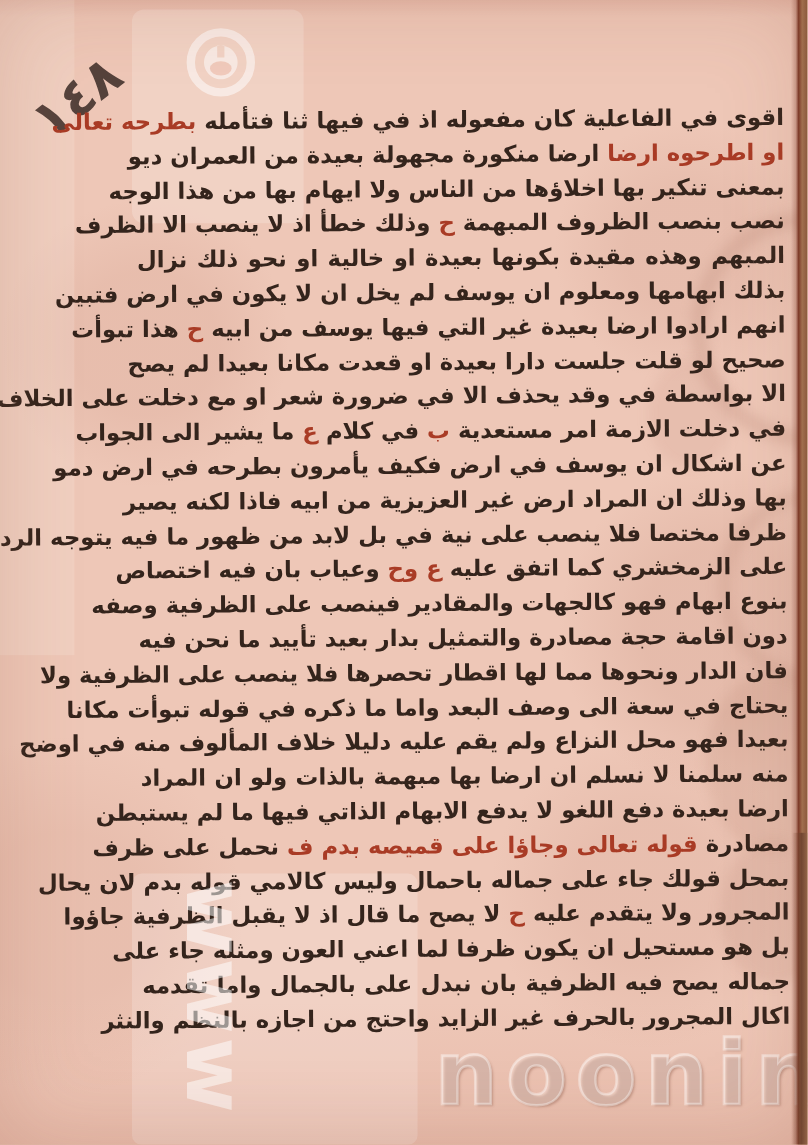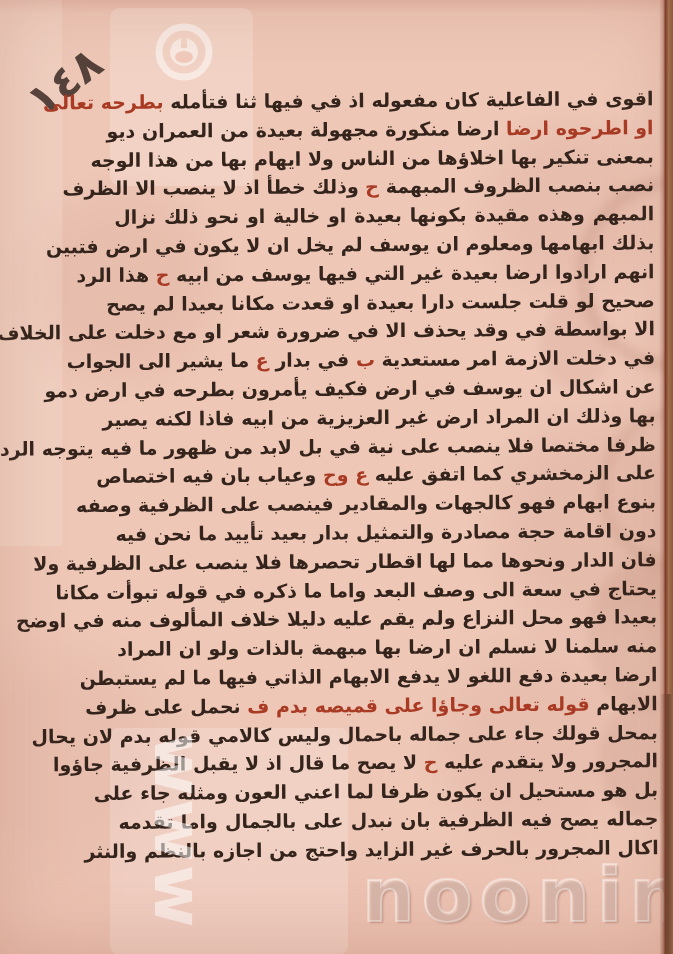--- a/index.html
+++ b/index.html
@@ -103,36 +103,36 @@
 
   <div class="marginalia">١٤٨</div>
 
   <div class="text-block">
       <div class="line"><span class="ink">اقوى في الفاعلية كان مفعوله اذ في فيها ثنا فتأمله</span> <span class="red">بطرحه تعالى</span></div>
       <div class="line"><span class="red">او اطرحوه ارضا</span> <span class="ink">ارضا منكورة مجهولة بعيدة من العمران ديو</span></div>
       <div class="line"><span class="ink">بمعنى تنكير بها اخلاؤها من الناس ولا ايهام بها من هذا الوجه</span></div>
       <div class="line"><span class="ink">نصب بنصب الظروف المبهمة</span> <span class="red">ح</span> <span class="ink">وذلك خطأ اذ لا ينصب الا الظرف</span></div>
       <div class="line"><span class="ink">المبهم وهذه مقيدة بكونها بعيدة او خالية او نحو ذلك نزال</span></div>
       <div class="line"><span class="ink">بذلك ابهامها ومعلوم ان يوسف لم يخل ان لا يكون في ارض فتبين</span></div>
-      <div class="line"><span class="ink">انهم ارادوا ارضا بعيدة غير التي فيها يوسف من ابيه</span> <span class="red">ح</span> <span class="ink">هذا الرد</span></div>
+      <div class="line"><span class="ink">انهم ارادوا ارضا بعيدة غير التي فيها يوسف من ابيه</span> <span class="red">ح</span> <span class="ink">هذا تبوأت</span></div>
       <div class="line"><span class="ink">صحيح لو قلت جلست دارا بعيدة او قعدت مكانا بعيدا لم يصح</span></div>
       <div class="line"><span class="ink">الا بواسطة في وقد يحذف الا في ضرورة شعر او مع دخلت على الخلاف</span></div>
-      <div class="line"><span class="ink">في دخلت الازمة امر مستعدية</span> <span class="red">ب</span> <span class="ink">في بدار</span> <span class="red">ع</span> <span class="ink">ما يشير الى الجواب</span></div>
+      <div class="line"><span class="ink">في دخلت الازمة امر مستعدية</span> <span class="red">ب</span> <span class="ink">في كلام</span> <span class="red">ع</span> <span class="ink">ما يشير الى الجواب</span></div>
       <div class="line"><span class="ink">عن اشكال ان يوسف في ارض فكيف يأمرون بطرحه في ارض دمو</span></div>
       <div class="line"><span class="ink">بها وذلك ان المراد ارض غير العزيزية من ابيه فاذا لكنه يصير</span></div>
       <div class="line"><span class="ink">ظرفا مختصا فلا ينصب على نية في بل لابد من ظهور ما فيه يتوجه الرد</span></div>
       <div class="line"><span class="ink">على الزمخشري كما اتفق عليه</span> <span class="red">ع وح</span> <span class="ink">وعياب بان فيه اختصاص</span></div>
       <div class="line"><span class="ink">بنوع ابهام فهو كالجهات والمقادير فينصب على الظرفية وصفه</span></div>
       <div class="line"><span class="ink">دون اقامة حجة مصادرة والتمثيل بدار بعيد تأييد ما نحن فيه</span></div>
       <div class="line"><span class="ink">فان الدار ونحوها مما لها اقطار تحصرها فلا ينصب على الظرفية ولا</span></div>
       <div class="line"><span class="ink">يحتاج في سعة الى وصف البعد واما ما ذكره في قوله تبوأت مكانا</span></div>
       <div class="line"><span class="ink">بعيدا فهو محل النزاع ولم يقم عليه دليلا خلاف المألوف منه في اوضح</span></div>
       <div class="line"><span class="ink">منه سلمنا لا نسلم ان ارضا بها مبهمة بالذات ولو ان المراد</span></div>
       <div class="line"><span class="ink">ارضا بعيدة دفع اللغو لا يدفع الابهام الذاتي فيها ما لم يستبطن</span></div>
-      <div class="line"><span class="ink">الابهام</span> <span class="red">قوله تعالى وجاؤا على قميصه بدم ف</span> <span class="ink">نحمل على ظرف</span></div>
+      <div class="line"><span class="ink">مصادرة</span> <span class="red">قوله تعالى وجاؤا على قميصه بدم ف</span> <span class="ink">نحمل على ظرف</span></div>
       <div class="line"><span class="ink">بمحل قولك جاء على جماله باحمال وليس كالامي قوله بدم لان يحال</span></div>
       <div class="line"><span class="ink">المجرور ولا يتقدم عليه</span> <span class="red">ح</span> <span class="ink">لا يصح ما قال اذ لا يقبل الظرفية جاؤوا</span></div>
       <div class="line"><span class="ink">بل هو مستحيل ان يكون ظرفا لما اعني العون ومثله جاء على</span></div>
       <div class="line"><span class="ink">جماله يصح فيه الظرفية بان نبدل على بالجمال واما تقدمه</span></div>
       <div class="line"><span class="ink">اكال المجرور بالحرف غير الزايد واحتج من اجازه بالنظم والنثر</span></div>
     </div>
 
   <div class="wm-www">www</div>
   <div class="wm-noonin">noonin</div>
 

